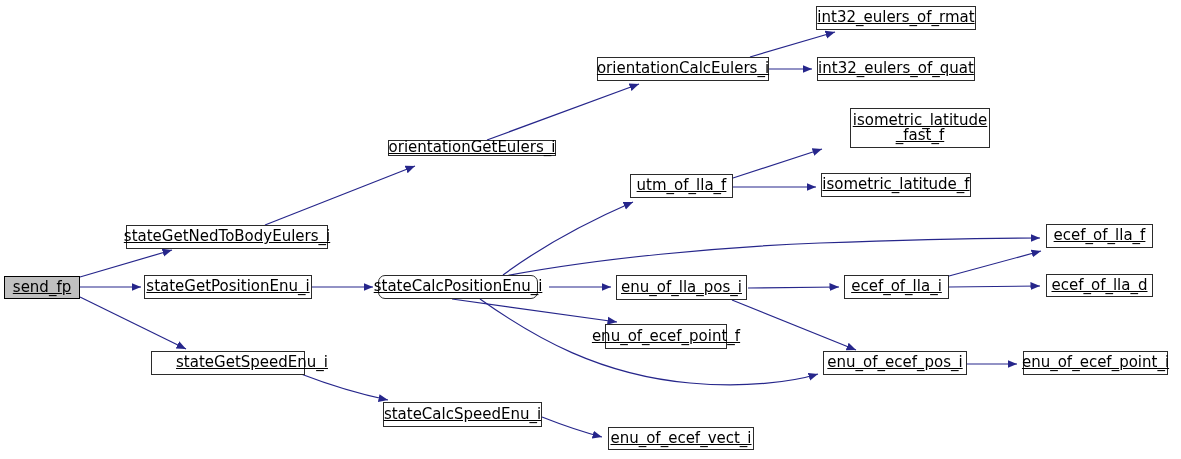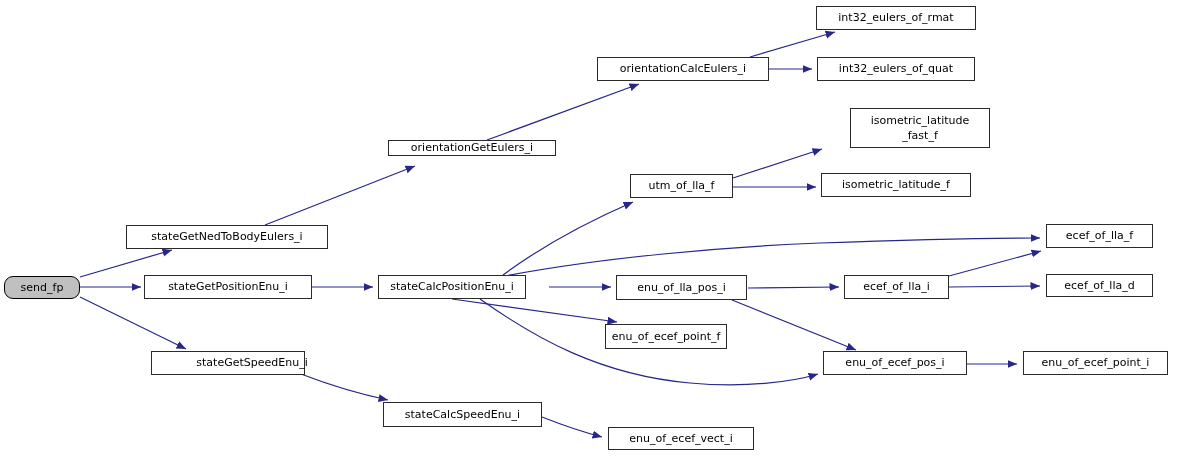--- a/index.html
+++ b/index.html
@@ -30,28 +30,29 @@
   #arrowhead-shape {
     fill: var(--edge-color, #26268b);
     stroke: none;
   }
   .node {
     position: absolute;
     box-sizing: border-box;
     background: var(--node-fill, #ffffff);
     border: 1.3px solid var(--node-border, #2b2b2b);
     color: #000000;
-    font-size: 11px;
+    font-size: 15px;
     line-height: 15.5px;
     display: flex;
     align-items: center;
     justify-content: center;
     text-align: center;
     white-space: pre-line;
     cursor: pointer;
+    text-decoration: underline;
   }
   .node.root {
     background: var(--root-fill, #c0c0c0);
     border: 1.6px solid #000000;
   }
 </style>
 </head>
 <body>
 
 <div class="graph" id="graph-canvas">
@@ -78,33 +79,33 @@
       <path class="edge" d="M733,187 L816,187" marker-end="url(#arrow)"></path>
       <path class="edge" d="M748,288 L839,287" marker-end="url(#arrow)"></path>
       <path class="edge" d="M732,300 L856,350" marker-end="url(#arrow)"></path>
       <path class="edge" d="M949,276 L1041,251" marker-end="url(#arrow)"></path>
       <path class="edge" d="M949,287 L1040,286" marker-end="url(#arrow)"></path>
       <path class="edge" d="M967,364 L1017,364" marker-end="url(#arrow)"></path>
       <path class="edge" d="M301,374 Q345,391 388,400" marker-end="url(#arrow)"></path>
       <path class="edge" d="M542,417 Q575,430 602,437" marker-end="url(#arrow)"></path>
     </svg>
   <div id="nodes-layer">
-      <div class="node root" style="left: 4px; top: 276px; width: 76px; height: 23px; border-radius: 9px;">send_fp</div>
+      <div class="node root" style="left: 4px; top: 276px; width: 76px; height: 23px;">send_fp</div>
       <div class="node" style="left: 126px; top: 225px; width: 202px; height: 24px;">stateGetNedToBodyEulers_i</div>
       <div class="node" style="left: 144px; top: 275px; width: 168px; height: 24px;">stateGetPositionEnu_i</div>
       <div class="node" style="left: 151px; top: 351px; width: 154px; height: 24px; padding-left: 48px;">stateGetSpeedEnu_i</div>
       <div class="node" style="left: 379px; top: 140px; width: 168px; height: 16px; margin-left: 9px;">orientationGetEulers_i</div>
       <div class="node" style="left: 597px; top: 57px; width: 172px; height: 24px;">orientationCalcEulers_i</div>
       <div class="node" style="left: 816px; top: 6px; width: 160px; height: 24px;">int32_eulers_of_rmat</div>
       <div class="node" style="left: 817px; top: 57px; width: 158px; height: 24px;">int32_eulers_of_quat</div>
       <div class="node" style="left: 630px; top: 174px; width: 103px; height: 24px;">utm_of_lla_f</div>
       <div class="node" style="left: 850px; top: 108px; width: 140px; height: 40px;">isometric_latitude
 _fast_f</div>
       <div class="node" style="left: 821px; top: 173px; width: 150px; height: 24px;">isometric_latitude_f</div>
-      <div class="node" style="left: 378px; top: 275px; width: 148px; height: 24px;">stateCalcPositionEnu_i</div>
+      <div class="node" style="left: 378px; top: 275px; width: 160px; height: 24px; border-radius: 7px;">stateCalcPositionEnu_i</div>
       <div class="node" style="left: 616px; top: 275px; width: 131px; height: 25px;">enu_of_lla_pos_i</div>
       <div class="node" style="left: 605px; top: 324px; width: 122px; height: 25px;">enu_of_ecef_point_f</div>
       <div class="node" style="left: 844px; top: 275px; width: 105px; height: 24px;">ecef_of_lla_i</div>
       <div class="node" style="left: 1046px; top: 224px; width: 107px; height: 24px;">ecef_of_lla_f</div>
       <div class="node" style="left: 1046px; top: 274px; width: 107px; height: 23px;">ecef_of_lla_d</div>
       <div class="node" style="left: 823px; top: 351px; width: 144px; height: 24px;">enu_of_ecef_pos_i</div>
       <div class="node" style="left: 1023px; top: 351px; width: 145px; height: 24px;">enu_of_ecef_point_i</div>
       <div class="node" style="left: 383px; top: 402px; width: 159px; height: 25px;">stateCalcSpeedEnu_i</div>
       <div class="node" style="left: 608px; top: 427px; width: 146px; height: 23px;">enu_of_ecef_vect_i</div>
     </div>

